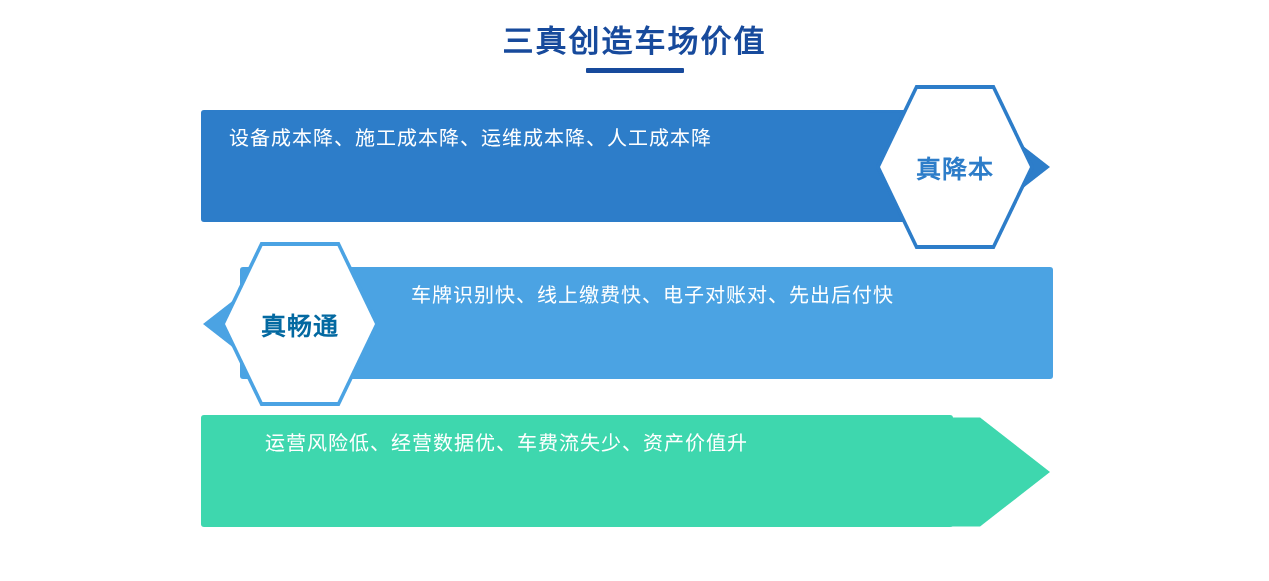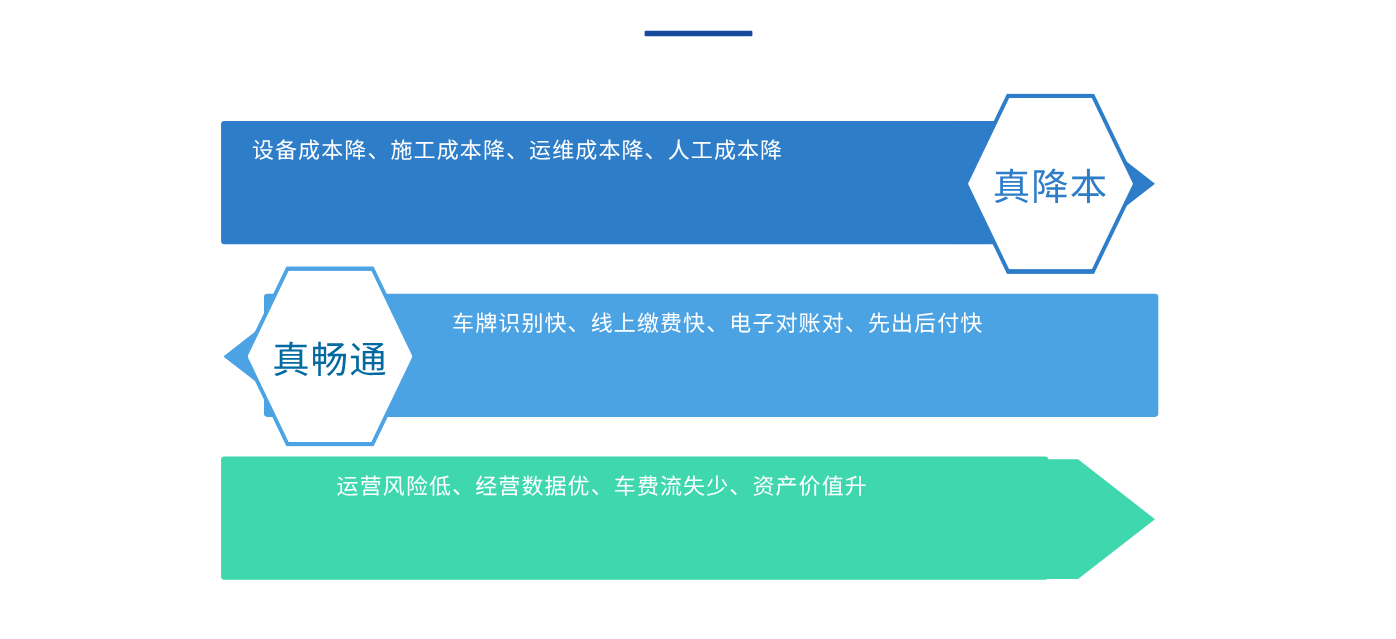--- a/index.html
+++ b/index.html
@@ -69,21 +69,21 @@
     top: 0;
     height: 112px;
     line-height: 112px;
     color: #ffffff;
     font-size: 20px;
     letter-spacing: 1px;
     white-space: nowrap;
   }
   .bar-text-0 { left: 229px; }
   .bar-text-1 { left: 411px; }
-  .bar-text-2 { left: 265px; margin-left: 41px; }
+  .bar-text-2 { left: 265px; }
 
   
   .hex-wrap {
     position: absolute;
     width: 184px;
     height: 170px;
     top: 0;
   }
   .hex-wrap-right { left: 866px; }
   .hex-wrap-left  { left: 203px; }
@@ -132,35 +132,36 @@
     background: #ffffff;
     clip-path: polygon(25% 0%, 75% 0%, 100% 50%, 75% 100%, 25% 100%, 0% 50%);
   }
   .hex-outer-0 { background: #2d7dc9; }
   .hex-outer-1 { background: #4ba3e3; }
   .hex-outer-2 { background: #3ed7ae; }
 
   .hex-label {
     position: relative;
     z-index: 3;
-    font-size: 34px;
-    font-weight: normal;
+    font-size: 25px;
+    font-weight: bold;
     letter-spacing: 1px;
     white-space: nowrap;
   }
   .hex-label-0 { color: #2d7dc9; }
   .hex-label-1 { color: #0369a1; }
   .hex-label-2 { color: #3ed7ae; }
 </style>
 </head>
 <body>
 
 <div id="stage">
 
   <div id="title-block">
+    <div id="page-title">三真创造车场价值</div>
     <div id="title-underline"></div>
   </div>
 
   <div class="row" id="row-0">
     <div class="bar bar-0"></div>
     <div class="bar-text bar-text-0">设备成本降、施工成本降、运维成本降、人工成本降</div>
 
     <div class="hex-wrap hex-wrap-right">
       <div class="hex-back right hex-back-0"></div>
       <div class="hex-front hex-front-right">

